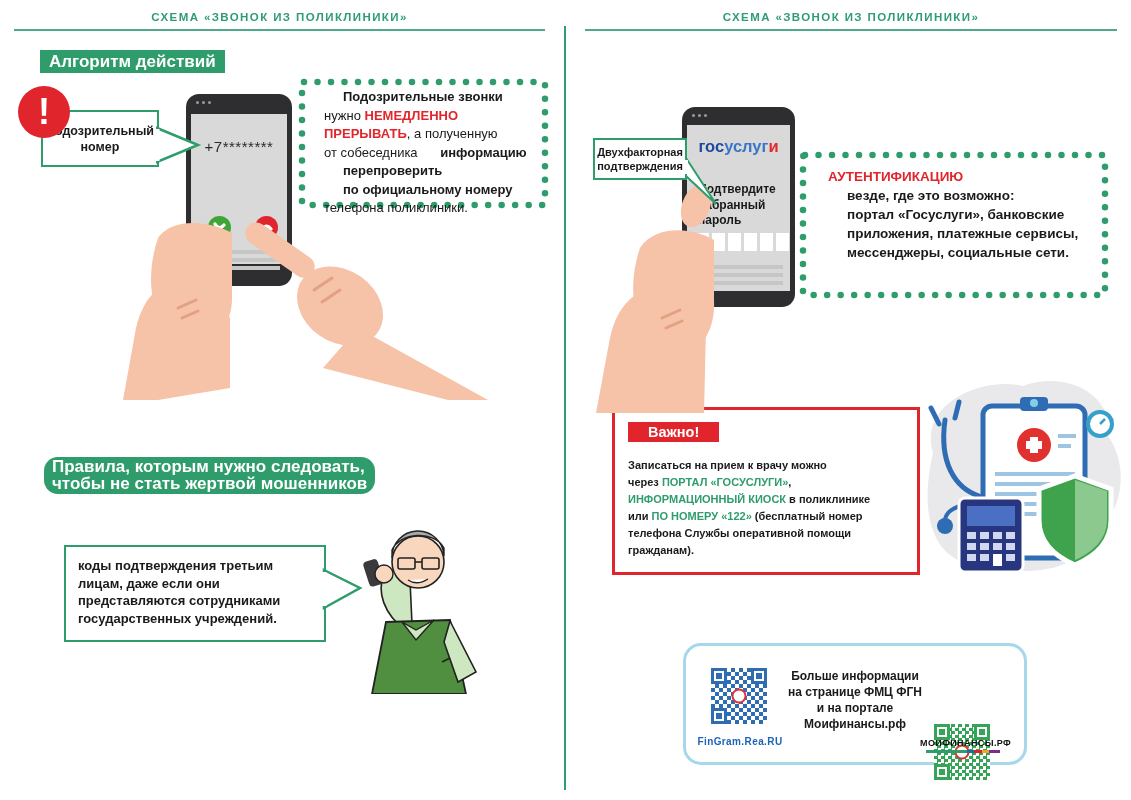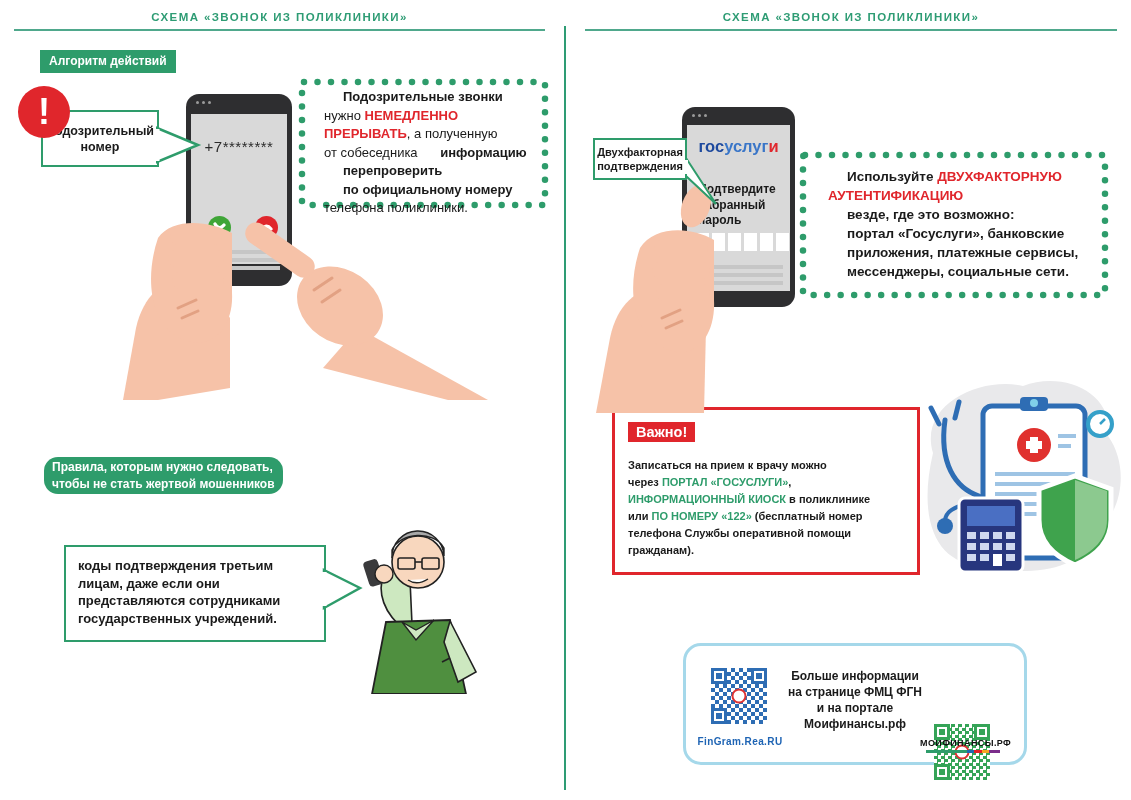--- a/index.html
+++ b/index.html
@@ -12,21 +12,21 @@
     position:relative;background:#fff;overflow:hidden;
     font-family:"Liberation Sans","DejaVu Sans",sans-serif;color:var(--ink);
   }
   .abs{position:absolute;}
   
   .page-header{top:11px;font-size:11.5px;font-weight:700;letter-spacing:1.4px;
     color:#2E9C74;text-align:center;}
   .header-rule{top:29px;height:2px;background:#4FA88C;}
   .v-divider{left:564px;top:26px;width:2px;height:764px;background:#2E9C74;}
   
-  .badge-green{background:var(--green);color:#fff;font-weight:700;font-size:12px;
+  .badge-green{background:var(--green);color:#fff;font-weight:700;font-size:17px;
     padding:3px 9px;line-height:17px;white-space:nowrap;}
   
   .dotbox{z-index:1;}
   .dotbox svg{position:absolute;inset:0;width:100%;height:100%;}
   .note-text{position:absolute;font-size:13px;line-height:18.5px;color:var(--ink);}
   .b{font-weight:700;padding-left:19px;} .r{font-weight:700;color:var(--red);} .g{font-weight:700;color:var(--green);}
   
   .phone{background:var(--frame);border-radius:13px;z-index:2;}
   .phone .dots{position:absolute;left:10px;top:7px;display:flex;gap:3px;}
   .phone .dots i{width:3px;height:3px;border-radius:50%;background:#9a9a9a;}
@@ -37,21 +37,21 @@
   .gray-line{position:absolute;left:7px;right:7px;height:4px;background:#C6C6C6;}
   
   .callout{background:#fff;border:2.5px solid var(--green);display:flex;flex-direction:column;
     align-items:center;justify-content:center;text-align:center;font-weight:700;z-index:3;}
   
   .bubble{background:#fff;border:2.5px solid var(--green);padding:10px 12px;
     font-size:13px;font-weight:700;line-height:17.5px;z-index:2;}
   
   .important-box{border:3px solid var(--red);z-index:1;background:#fff;}
   .important-badge{position:absolute;left:13px;top:12px;background:var(--red);color:#fff;
-    font-weight:700;font-size:14.5px;padding:2px 8px;text-align:center;}
+    font-weight:700;font-size:14.5px;padding:2px 20px;text-align:center;}
   .important-text{position:absolute;left:13px;top:47px;font-size:11px;font-weight:700;
     line-height:17px;}
   
   .qr-panel{border:3px solid #A5D8EA;border-radius:18px;background:#fff;z-index:2;}
   .qr{width:56px;height:56px;position:relative;}
   .qr-blue{color:var(--blue);background:repeating-conic-gradient(#2E6DB4 0% 25%,#fff 0% 50%) 0 0/8px 8px;}
   .qr-green{color:#35A457;background:repeating-conic-gradient(#35A457 0% 25%,#fff 0% 50%) 0 0/7px 7px;}
   .qr .f{position:absolute;width:16px;height:16px;background:#fff;border:3px solid currentColor;}
   .qr .f::after{content:"";position:absolute;inset:2px;background:currentColor;}
   .qr .f.tl{left:0;top:0;} .qr .f.tr{right:0;top:0;} .qr .f.bl{left:0;bottom:0;}
@@ -177,21 +177,20 @@
 </svg>
 
 <div class="abs page-header" style="left:585px;width:532px;">СХЕМА «ЗВОНОК ИЗ ПОЛИКЛИНИКИ»</div>
 <div class="abs header-rule" style="left:585px;width:532px;"></div>
 
 <div class="abs dotbox" style="left:798px;top:150px;width:312px;height:150px;">
   <svg>
       <rect x="5" y="5" width="302" height="140" rx="2" fill="none" stroke="#2E9C6B" stroke-width="6.5" stroke-linecap="round" stroke-dasharray="0 13.5"></rect>
     </svg>
   <div class="note-text" style="left:30px;top:17px;font-size:13.5px;line-height:19px;">
-    <div><span class="b">Используйте </span><span class="r">ДВУХФАКТОРНУЮ</span></div>
     <div><span class="r">АУТЕНТИФИКАЦИЮ</span></div>
     <div><span class="b">везде, где это возможно:</span></div>
     <div><span class="b">портал «Госуслуги», банковские</span></div>
     <div><span class="b">приложения, платежные сервисы,</span></div>
     <div><span class="b">мессенджеры, социальные сети.</span></div>
   </div>
 </div>
 
 <div class="abs phone" style="left:682px;top:107px;width:113px;height:200px;">
   <div class="dots">

